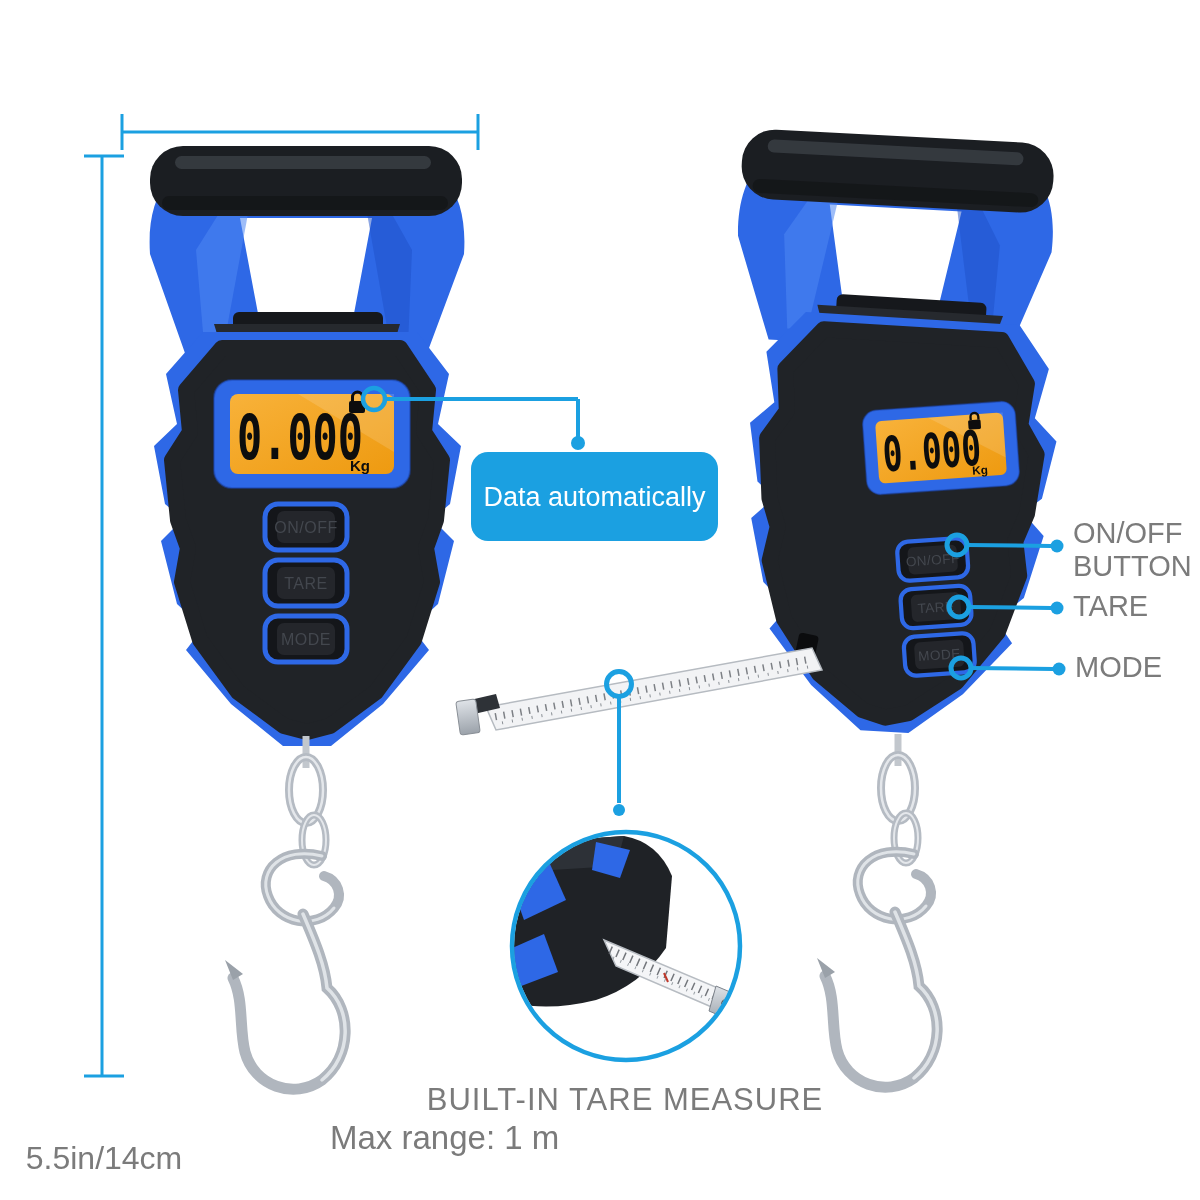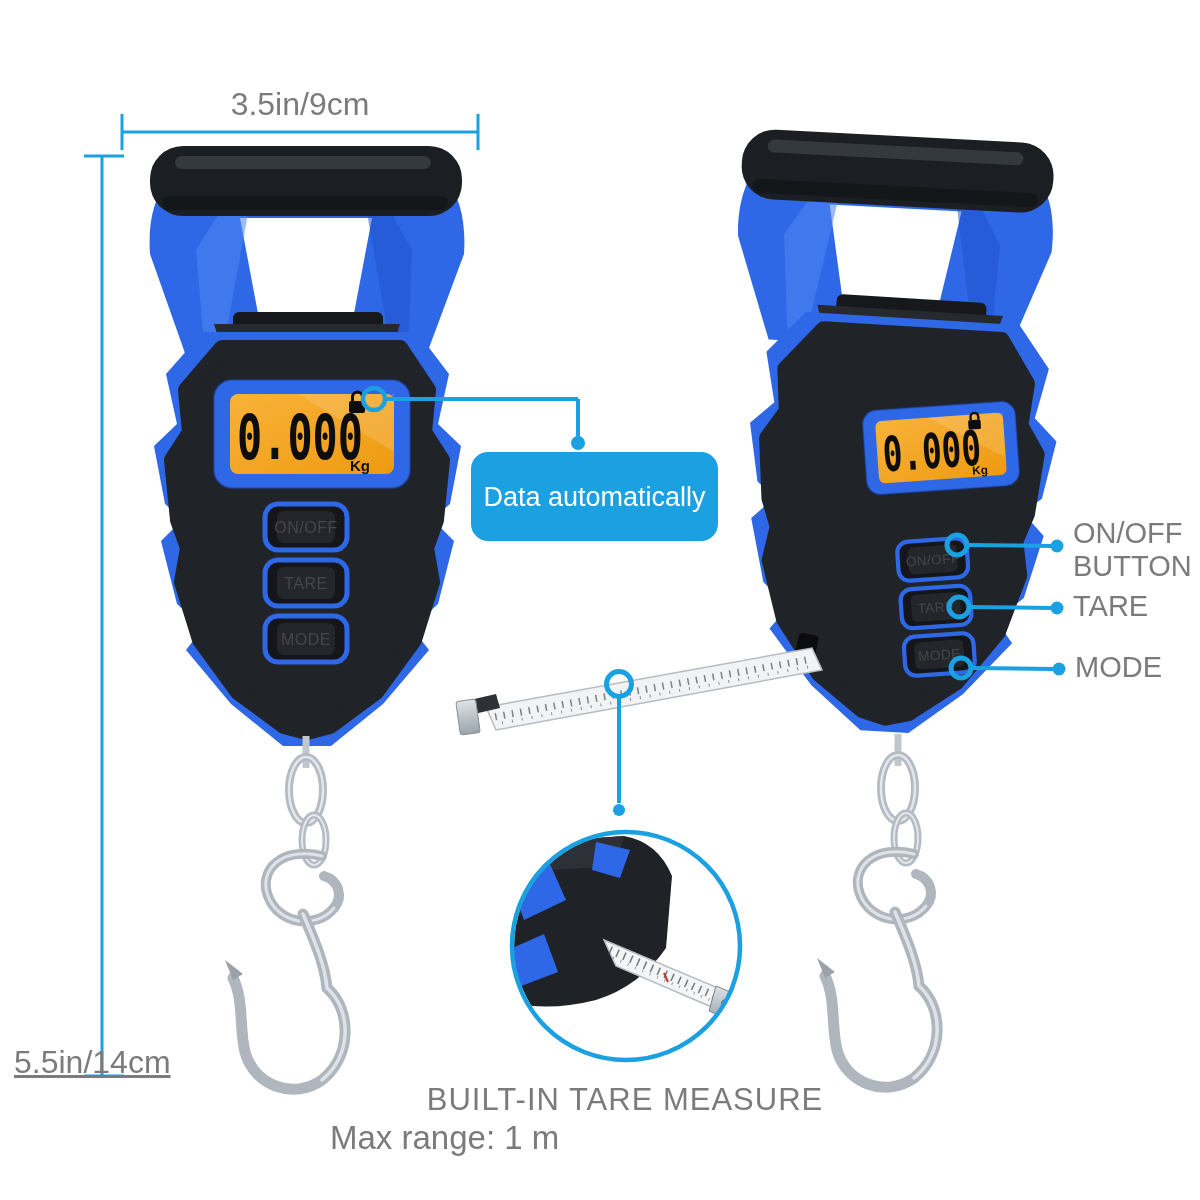--- a/index.html
+++ b/index.html
@@ -1,21 +1,21 @@
 <!DOCTYPE html>
 <html><head>
 <meta charset="utf-8">
 <style>
   html,body{margin:0;padding:0;background:#ffffff;}
   .stage{position:relative;width:1200px;height:1200px;background:#fff;overflow:hidden;
          font-family:"Liberation Sans",sans-serif;}
   svg{position:absolute;left:0;top:0;}
   .ann{position:absolute;color:#7b7b7b;}
   .dimw{left:150px;top:86px;width:300px;text-align:center;font-size:32px;}
-  .dimh{left:14px;top:1044px;width:180px;text-align:left;font-size:32px;text-decoration:underline;}
+  .dimh{left:14px;top:1140px;width:180px;text-align:center;font-size:32px;}
   .callout{position:absolute;left:471px;top:452px;width:247px;height:89px;background:#1ba0e1;
            border-radius:17px;color:#ffffff;font-size:27px;line-height:34px;display:flex;
            flex-direction:column;align-items:center;justify-content:center;text-align:center;}
   .lblOnOff{left:1073px;top:517px;font-size:29px;line-height:33px;}
   .lblTare{left:1073px;top:590px;font-size:29px;}
   .lblMode{left:1075px;top:651px;font-size:29px;}
   .botTitle{left:330px;top:1082px;width:590px;text-align:center;font-size:31px;letter-spacing:1px;}
   .botSub{left:330px;top:1119px;width:590px;text-align:left;font-size:33px;}
   .seg{font-family:"DejaVu Sans Mono",monospace;font-weight:bold;fill:#0d0d0d;}
   .btnlabel{font-family:"Liberation Sans",sans-serif;font-size:16px;fill:#43474e;
@@ -181,21 +181,20 @@
       <path d="M613,958 L724,1006" stroke="#9aa0a6" stroke-width="3" stroke-dasharray="1,7"></path>
       <line x1="664" y1="973" x2="668" y2="982" stroke="#c0392b" stroke-width="2"></line>
       <polygon points="716,986 742,997 735,1022 709,1011" fill="url(#metal)" stroke="#7c828a" stroke-width="1"></polygon>
       <circle cx="726" cy="1004" r="5" fill="#565b61"></circle>
       <polygon points="740,996 754,1003 749,1024 735,1017" fill="#2f3338"></polygon>
     </g>
     <circle cx="626" cy="946" r="114" fill="none" stroke="#1ba0e1" stroke-width="4.5"></circle>
   </g>
 </svg>
 
-<div class="ann dimw">3.5in/9cm</div>
 <div class="ann dimh">5.5in/14cm</div>
 
 <div class="callout">
   <div>Data automatically</div>
 </div>
 
 <div class="ann lblOnOff">
   <div>ON/OFF</div>
   <div>BUTTON</div>
 </div>

